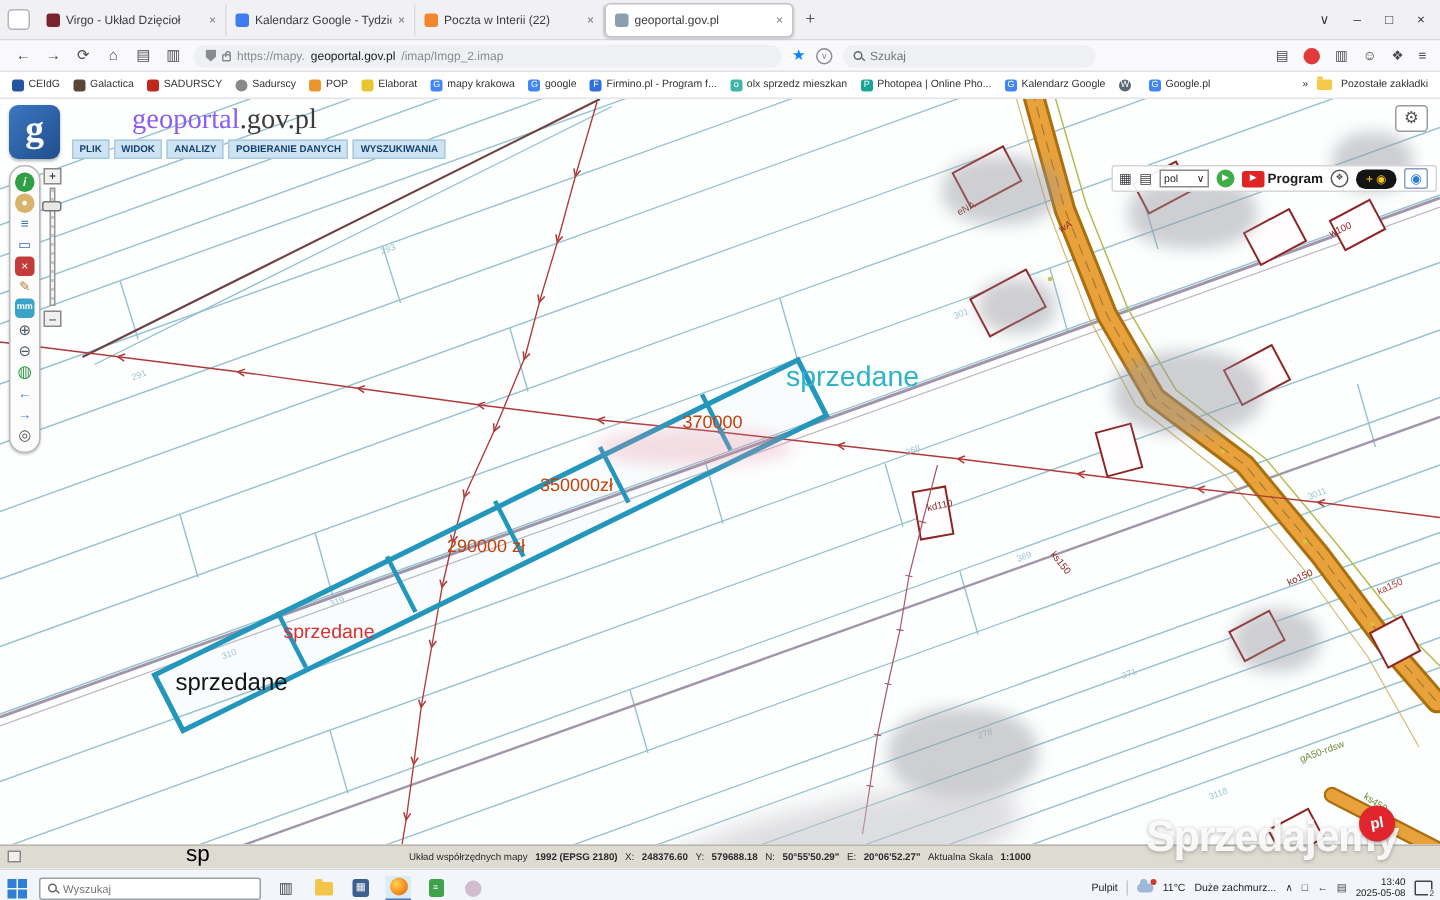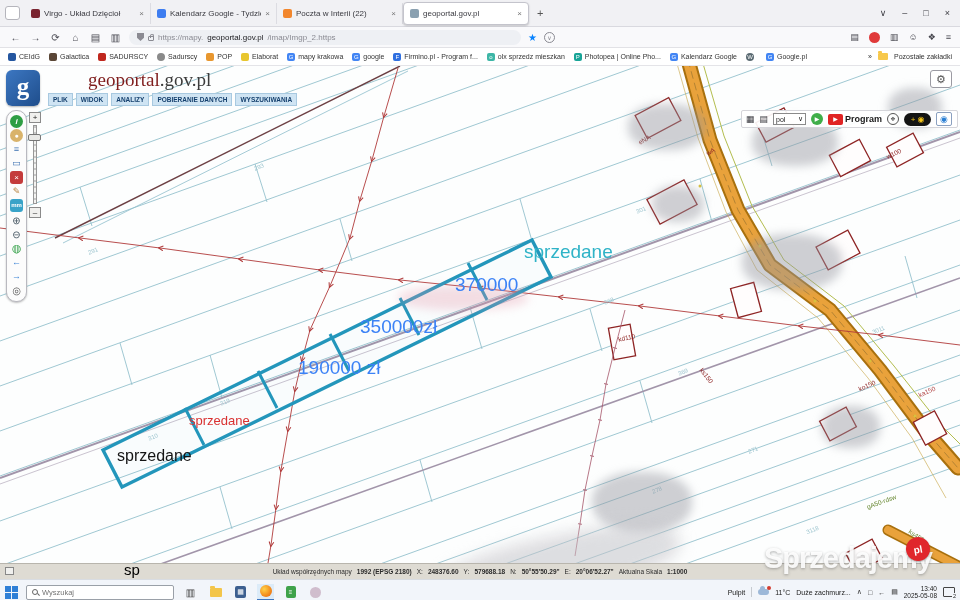--- a/index.html
+++ b/index.html
@@ -35,29 +35,29 @@
 .bk{display:flex;align-items:center;gap:3px;white-space:nowrap;flex:none}
 .bi{width:8px;height:8px;border-radius:2px;color:#fff;font-size:6px;line-height:8px;text-align:center;flex:none}
 .bkright{margin-left:auto;display:flex;gap:6px;align-items:center;flex:none}
 .fold{width:10px;height:7px;background:#f7c84b;border-radius:1px;position:relative}
 .fold:before{content:"";position:absolute;top:-2px;left:0;width:4px;height:2px;background:#f7c84b;border-radius:1px 1px 0 0}
 
 .map{position:absolute;top:66px;left:0;width:960px;height:497px;background:#fdfefe;overflow:hidden}
 .map svg{position:absolute;left:0;top:0}
 .mlabel{position:absolute;white-space:nowrap;z-index:6}
 .sold-big{font-size:19px;color:#2fb3c7}
-.price{color:#3b82f6;font-size:19px}
+.price{color:#c2410c;font-size:12px}
 .sold-red{color:#d93030;font-size:13px}
 .sold-black{color:#141414;font-size:16px}
 .num{position:absolute;color:#9fc6d0;font-size:6px;transform:rotate(-21deg);z-index:4}
 .ulab{position:absolute;font-size:6.5px;color:#8e2424;z-index:4}
 .blur{position:absolute;background:rgba(148,150,160,.45);filter:blur(5px);border-radius:45%;z-index:5}
 .gplogo{position:absolute;left:6px;top:4px;width:34px;height:36px;background:linear-gradient(135deg,#3c77c2,#1f4e8c);border-radius:6px;color:#fff;font-family:"Liberation Serif",serif;font-size:25px;font-weight:bold;text-align:center;line-height:34px;z-index:8;box-shadow:0 1px 2px rgba(0,0,0,.3)}
 .gptitle{position:absolute;left:88px;top:3px;font-family:"Liberation Serif",serif;font-size:19px;z-index:8}
-.gptitle .a{color:#7f1d1d}.gptitle .b{color:#3c3c3c}
+.gptitle .a{color:#8b5cf6}.gptitle .b{color:#3c3c3c}
 .gpmenu{position:absolute;left:48px;top:27px;display:flex;gap:3px;z-index:8}
 .mi{background:#cfe4f3;border:1px solid #a8c9e0;color:#15406e;font-size:6.5px;font-weight:bold;padding:2px 4px}
 .toolpanel{position:absolute;left:6px;top:44px;width:21px;height:192px;background:#fcfcfc;border:1px solid #b9b9c0;border-radius:10px;display:flex;flex-direction:column;align-items:center;justify-content:space-between;padding:4px 0;box-shadow:0 1px 2px rgba(0,0,0,.25);z-index:8}
 .tool{width:13px;height:13px;font-size:9px;line-height:13px;text-align:center;border-radius:50%;color:#3a6fb0}
 .t-info{background:#2f9e44;color:#fff;font-size:8px;font-style:italic;font-weight:bold}
 .t-coin{background:#d9b36b;color:#fff;font-size:7px}
 .t-clear{background:#c43b3b;color:#fff;border-radius:3px;font-size:8px}
 .t-draw{color:#b5803d}
 .t-meas{background:#39a3c8;color:#fff;border-radius:3px;font-size:6px;font-weight:bold}
 .t-zoom{color:#4a5a66;font-size:10px}
@@ -157,24 +157,28 @@
     <span class="nic">→</span>
     <span class="nic">⟳</span>
     <span class="nic">⌂</span>
     <span class="nic">▤</span>
     <span class="nic">▥</span>
     <div class="urlbar">
       <span class="shield"></span>
       <span class="lock"></span>
       <span>https://mapy.</span>
         <span class="host">geoportal.gov.pl</span>
-        <span>/imap/Imgp_2.https</span>
+        <span>/imap/Imgp_2.imap</span>
     </div>
     <span class="star">★</span>
     <span class="pocket">∨</span>
+    <div class="searchbar">
+      <span class="mag"></span>
+      <input placeholder="Szukaj" style="">
+    </div>
     <div class="navright">
       <span>▤</span>
       <span class="adblock"></span>
       <span>▥</span>
       <span>☺</span>
       <span>❖</span>
       <span>≡</span>
     </div>
   </div>
 
@@ -339,21 +343,21 @@
     <span class="ulab" style="left:698px;top:306px;transform:rotate(52deg)">ks150</span>
     <span class="ulab" style="left:886px;top:84px;transform:rotate(-24deg)">w100</span>
     <span class="ulab" style="left:858px;top:316px;transform:rotate(-24deg)">ko150</span>
     <span class="ulab" style="left:918px;top:322px;transform:rotate(-24deg);color:#b04040">ka150</span>
     <span class="ulab" style="left:866px;top:432px;transform:rotate(-20deg);color:#6a8a35">gA50-rdsw</span>
     <span class="ulab" style="left:908px;top:466px;transform:rotate(33deg);color:#6a8a35">ks450</span>
 
     <span class="mlabel sold-big" style="left:524px;top:175px">sprzedane</span>
     <span class="mlabel price" style="left:455px;top:208px">370000</span>
     <span class="mlabel price" style="left:360px;top:250px">350000zł</span>
-    <span class="mlabel price" style="left:298px;top:291px">190000 zł</span>
+    <span class="mlabel price" style="left:298px;top:291px">290000 zł</span>
     <span class="mlabel sold-red" style="left:189px;top:347px">sprzedane</span>
     <span class="mlabel sold-black" style="left:117px;top:381px">sprzedane</span>
 
     <div class="gplogo">g</div>
     <div class="gptitle"><span class="a">geoportal</span><span class="b">.gov.pl</span></div>
     <div class="gpmenu">
       <span class="mi">PLIK</span>
       <span class="mi">WIDOK</span>
       <span class="mi">ANALIZY</span>
       <span class="mi">POBIERANIE DANYCH</span>

